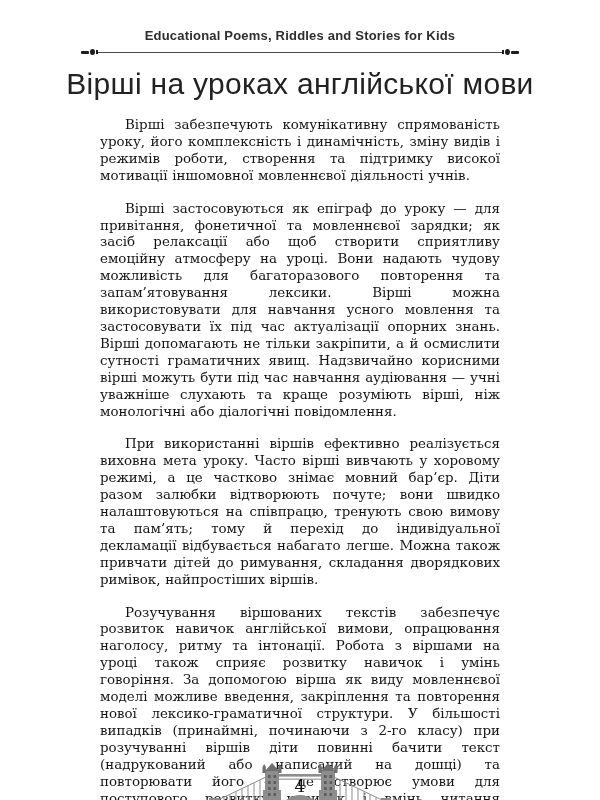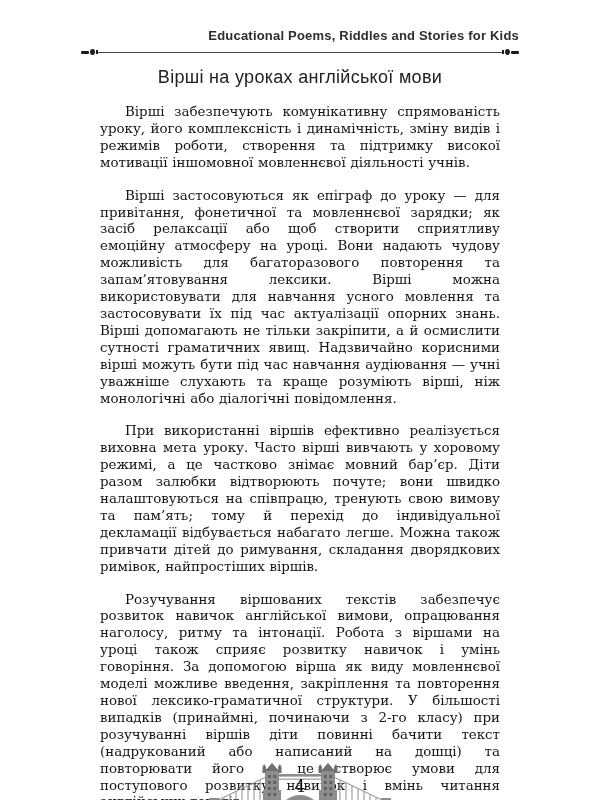--- a/index.html
+++ b/index.html
@@ -15,21 +15,21 @@
     position: relative;
     width: 600px;
     height: 800px;
     background: #ffffff;
   }
 
   
   .running-head {
     width: 438px;
     margin: 28px auto 0 auto;
-    text-align: right;
+    text-align: center;
   }
   .series-title {
     font-family: "Liberation Sans", "DejaVu Sans", sans-serif;
     font-size: 13px;
     font-weight: 700;
     color: #2e2e2e;
     letter-spacing: 0.2px;
   }
   .rule-row {
     display: flex;
@@ -46,21 +46,21 @@
     display: flex;
     align-items: center;
   }
   .orn .dash { width: 8px; height: 3px; background: #1d1d1d; border-radius: 1px; }
   .orn .bead-lg { width: 5px; height: 6px; background: #1d1d1d; border-radius: 50%; margin: 0 1px; }
   .orn .bead-sm { width: 2px; height: 4px; background: #1d1d1d; }
 
   
   .chapter-title {
     font-family: "Liberation Sans", "DejaVu Sans", sans-serif;
-    font-size: 18px;
+    font-size: 30px;
     font-weight: 500;
     color: #222222;
     text-align: center;
     margin-top: 11px;
     letter-spacing: 0.3px;
   }
 
   
   .article {
     width: 432px;

